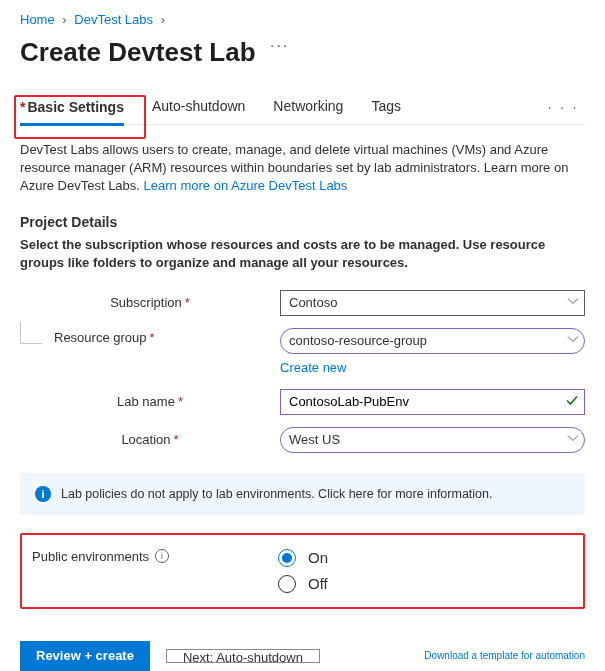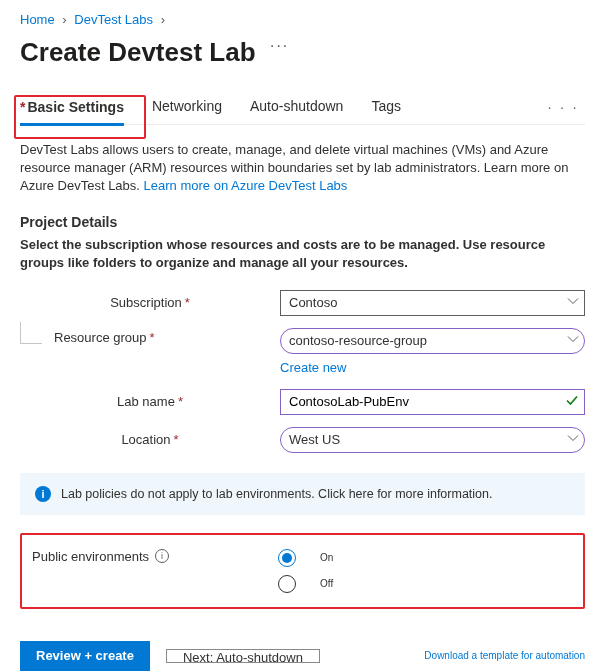--- a/index.html
+++ b/index.html
@@ -42,21 +42,21 @@
     .input { width:100%; height:26px; border:1px solid #8661c5; background:#fff; padding: 0 28px 0 8px; font-size:13px;}
     .check-ok { position:absolute; right:6px; top:50%; transform:translateY(-50%); color:#107c10;}
     .create-new-row { margin-left:260px; margin-top:-6px; margin-bottom:14px;}
     .info-box { background:#eff6fc; border:1px solid #eff6fc; padding:12px 14px; margin:20px 0 18px 0; display:flex; align-items:center; gap:10px; font-size:12.5px; color:#323130;}
     .info-icon { width:16px; height:16px; border-radius:50%; background:#0078d4; color:#fff; display:flex; align-items:center; justify-content:center; font-size:11px; font-weight:700; flex-shrink:0;}
     .pub-env-box { border:2px solid #e3262e; border-radius:2px; padding:14px 10px 14px 10px; margin-bottom:32px;}
     .pub-env-row { display:flex; align-items:flex-start;}
     .pub-label { width:246px; display:flex; align-items:center; gap:6px; font-size:13px;}
     .info-circ { width:14px; height:14px; border:1px solid #605e5c; border-radius:50%; display:inline-flex; align-items:center; justify-content:center; font-size:9px; color:#605e5c;}
     .radio-group { display:flex; flex-direction:column; gap:8px;}
-    .radio-opt { display:flex; align-items:center; gap:24px; cursor:pointer; font-size:10px;}
+    .radio-opt { display:flex; align-items:center; gap:12px; cursor:pointer; font-size:15px;}
     .radio { width:18px; height:18px; border-radius:50%; border:1px solid #323130; display:flex; align-items:center; justify-content:center;}
     .radio.checked { border-color:#0078d4;}
     .radio.checked .dot{ width:10px; height:10px; border-radius:50%; background:#0078d4;}
     .footer { display:flex; align-items:center; gap:16px;}
     .btn-primary { background:#0078d4; color:#fff; border:none; height:30px; padding:0 16px; font-size:13px; font-weight:600; cursor:pointer;}
     .btn-secondary { background:#fff; color:#323130; border:1px solid #8a8886; height:14px; padding:0 16px; font-size:13px; cursor:pointer;}
     .footer-link { font-size:10px; color:#0078d4; margin-left:auto; padding-left:8px;}
   </style>
 </head>
 <body>
@@ -71,22 +71,22 @@
 <div class="page-title-row">
   <h1>Create Devtest Lab</h1>
   <span class="ellipsis-btn">···</span>
 </div>
 
 <div class="tabs">
   <span class="tab-wrap">
     <span class="highlight-tab-box"></span>
     <span class="tab active"><span class="req">*</span><span>Basic Settings</span></span>
   </span>
+  <span class="tab">Auto-shutdown</span>
   <span class="tab">Networking</span>
-  <span class="tab">Auto-shutdown</span>
   <span class="tab">Tags</span>
   <span class="tabs-more">· · ·</span>
 </div>
 
 <p class="intro">
   <span>DevTest Labs allows users to create, manage, and delete virtual machines (VMs) and Azure resource manager (ARM) resources within boundaries set by lab administrators. Learn more on Azure DevTest Labs. </span><a>Learn more on Azure DevTest Labs</a>
 </p>
 
 <div class="section-h">Project Details</div>
 <div class="section-desc">Select the subscription whose resources and costs are to be managed. Use resource groups like folders to organize and manage all your resources.</div>

